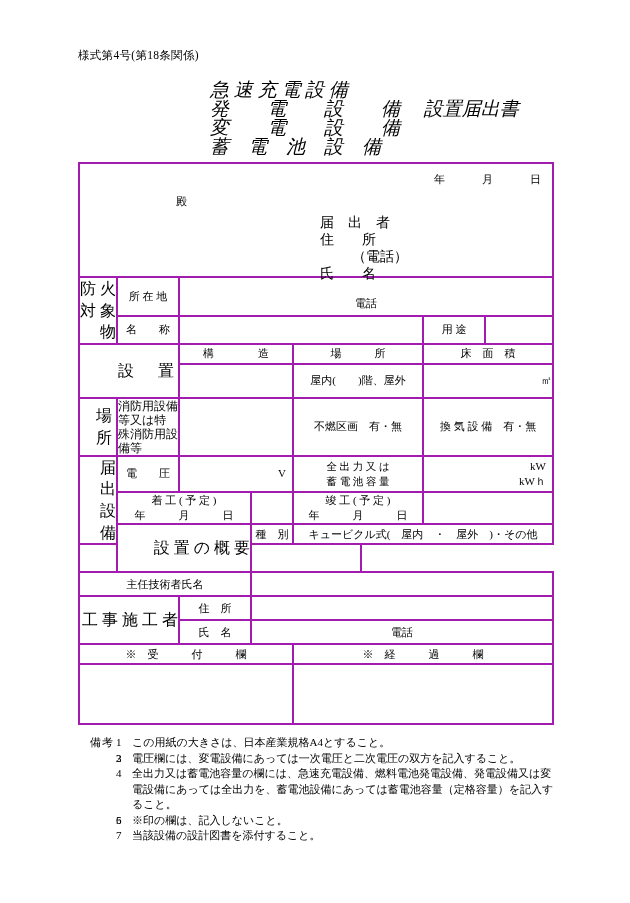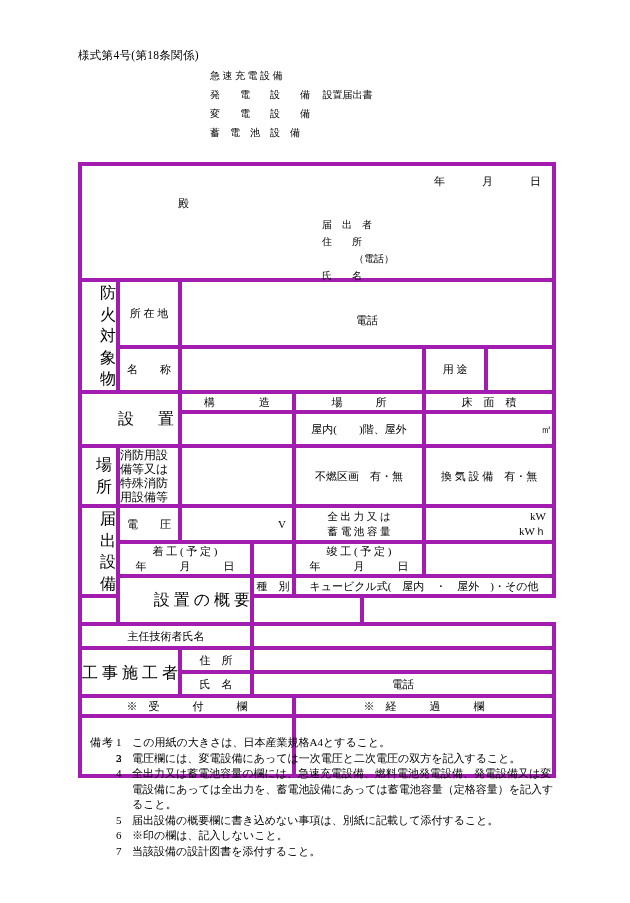--- a/index.html
+++ b/index.html
@@ -24,39 +24,40 @@
   .form-number {
     position: absolute;
     left: 78px;
     top: 48px;
     font-size: 11.5px;
     letter-spacing: 0.3px;
   }
   .title-block {
     position: absolute;
     left: 210px;
-    top: 66px;
-    font-size: 10px;
+    top: 80px;
+    font-size: 19px;
     line-height: 19px;
+    font-style: italic;
   }
   .title-line {
     white-space: pre;
   }
   
   table.form {
     position: absolute;
     left: 78px;
     top: 162px;
     width: 474px;
     border-collapse: collapse;
     table-layout: fixed;
     font-size: 11px;
   }
   table.form td {
-    border: 4px solid #a21caf;
+    border: 2px solid #a21caf;
     padding: 0;
     vertical-align: middle;
     line-height: 1.35;
   }
   .cell { padding: 2px 4px; }
   .c { text-align: center; }
   .r { text-align: right; }
   .l { text-align: left; }
   .spaced4 { letter-spacing: 4px; }
 
@@ -72,21 +73,21 @@
   .dono {
     position: absolute;
     left: 96px;
     top: 30px;
     font-size: 11px;
   }
   .applicant {
     position: absolute;
     left: 240px;
     top: 50px;
-    font-size: 10px;
+    font-size: 14px;
     line-height: 17px;
   }
   .applicant .row { white-space: pre; }
   .applicant .tel {
     display: block;
     white-space: pre;
     padding-left: 32px;
   }
   .applicant .tel .paren-r { float: right; padding-right: 14px; }
   .vlabel {
@@ -279,19 +280,19 @@
   </tbody>
     </table>
 
   <div class="remarks">
     <div class="rhead">備考</div>
     <ol>
       <li><span class="num">1</span><span>この用紙の大きさは、日本産業規格A4とすること。</span></li>
       <li><span class="num">2</span></li>
       <li><span class="num">3</span><span>電圧欄には、変電設備にあっては一次電圧と二次電圧の双方を記入すること。</span></li>
       <li><span class="num">4</span><span>全出力又は蓄電池容量の欄には、急速充電設備、燃料電池発電設備、発電設備又は変電設備にあっては全出力を、蓄電池設備にあっては蓄電池容量（定格容量）を記入すること。</span></li>
-      <li><span class="num">5</span><span>届出設備の概要欄に書き込めない事項は、別紙に記載して添付すること。</span></li>
+      <li><span class="num">5</span></li>
       <li><span class="num">6</span><span>※印の欄は、記入しないこと。</span></li>
       <li><span class="num">7</span><span>当該設備の設計図書を添付すること。</span></li>
     </ol>
   </div>
 
 </div>
 
 </body></html>

